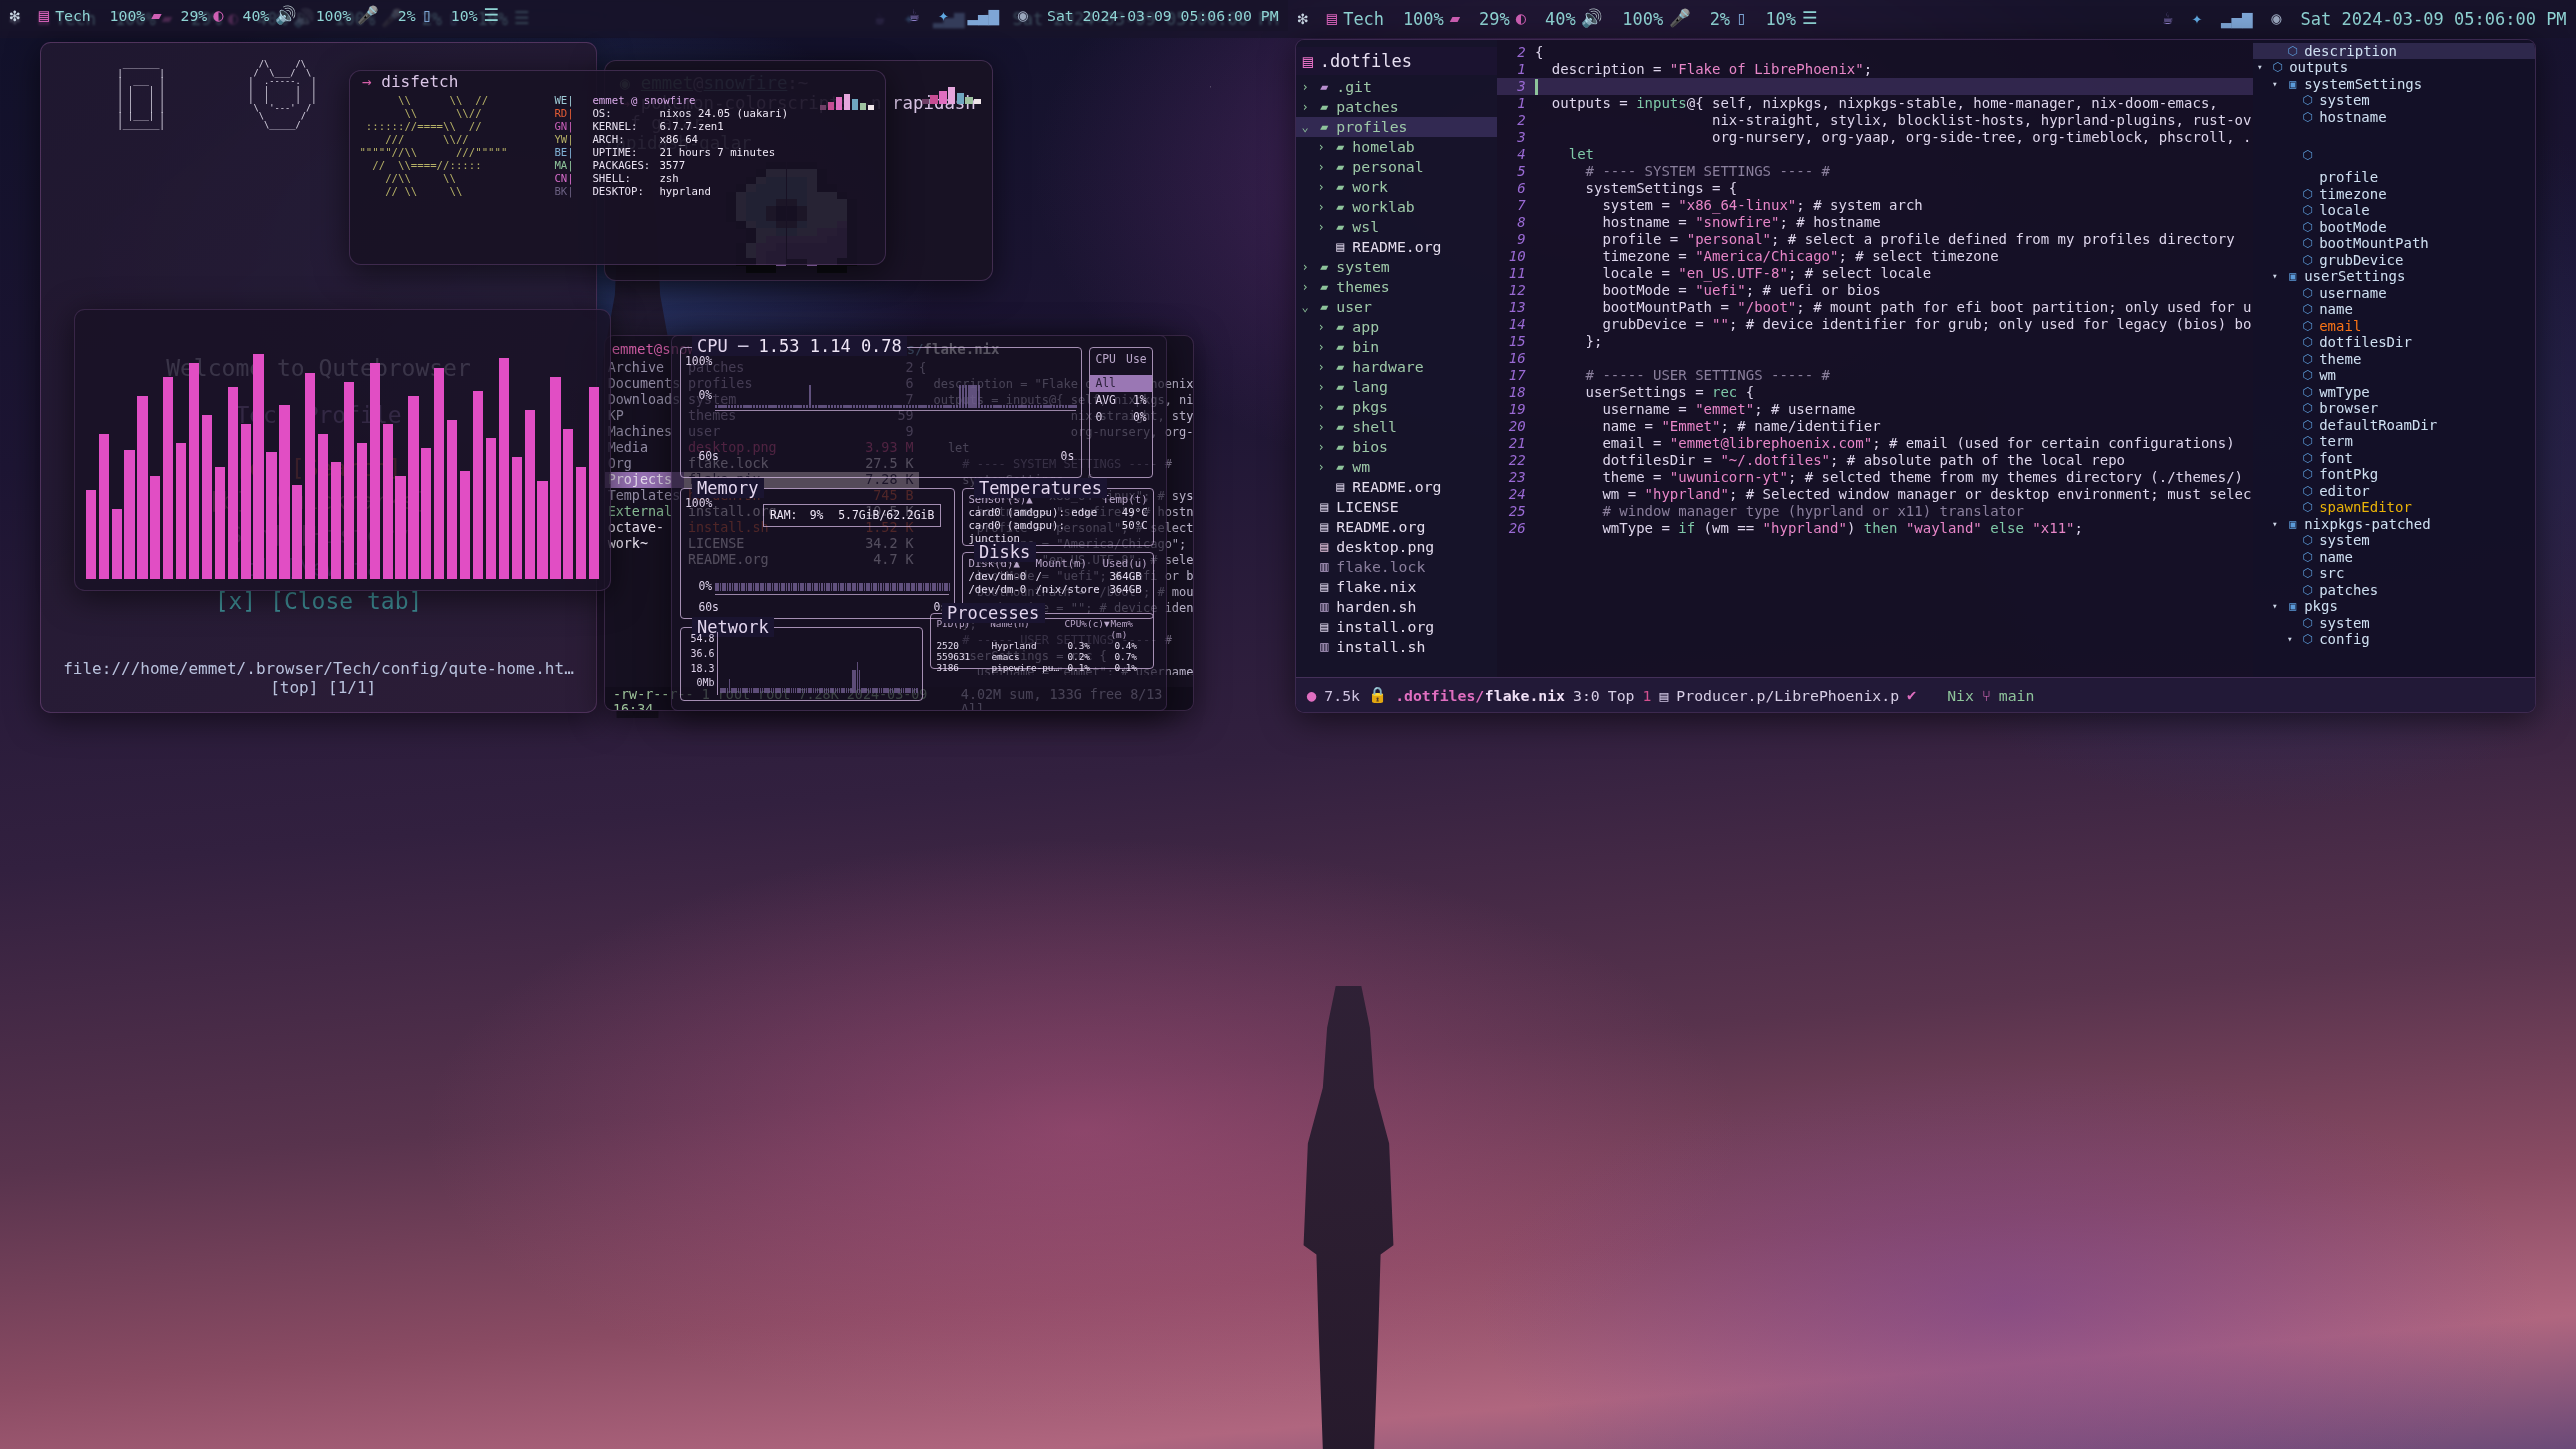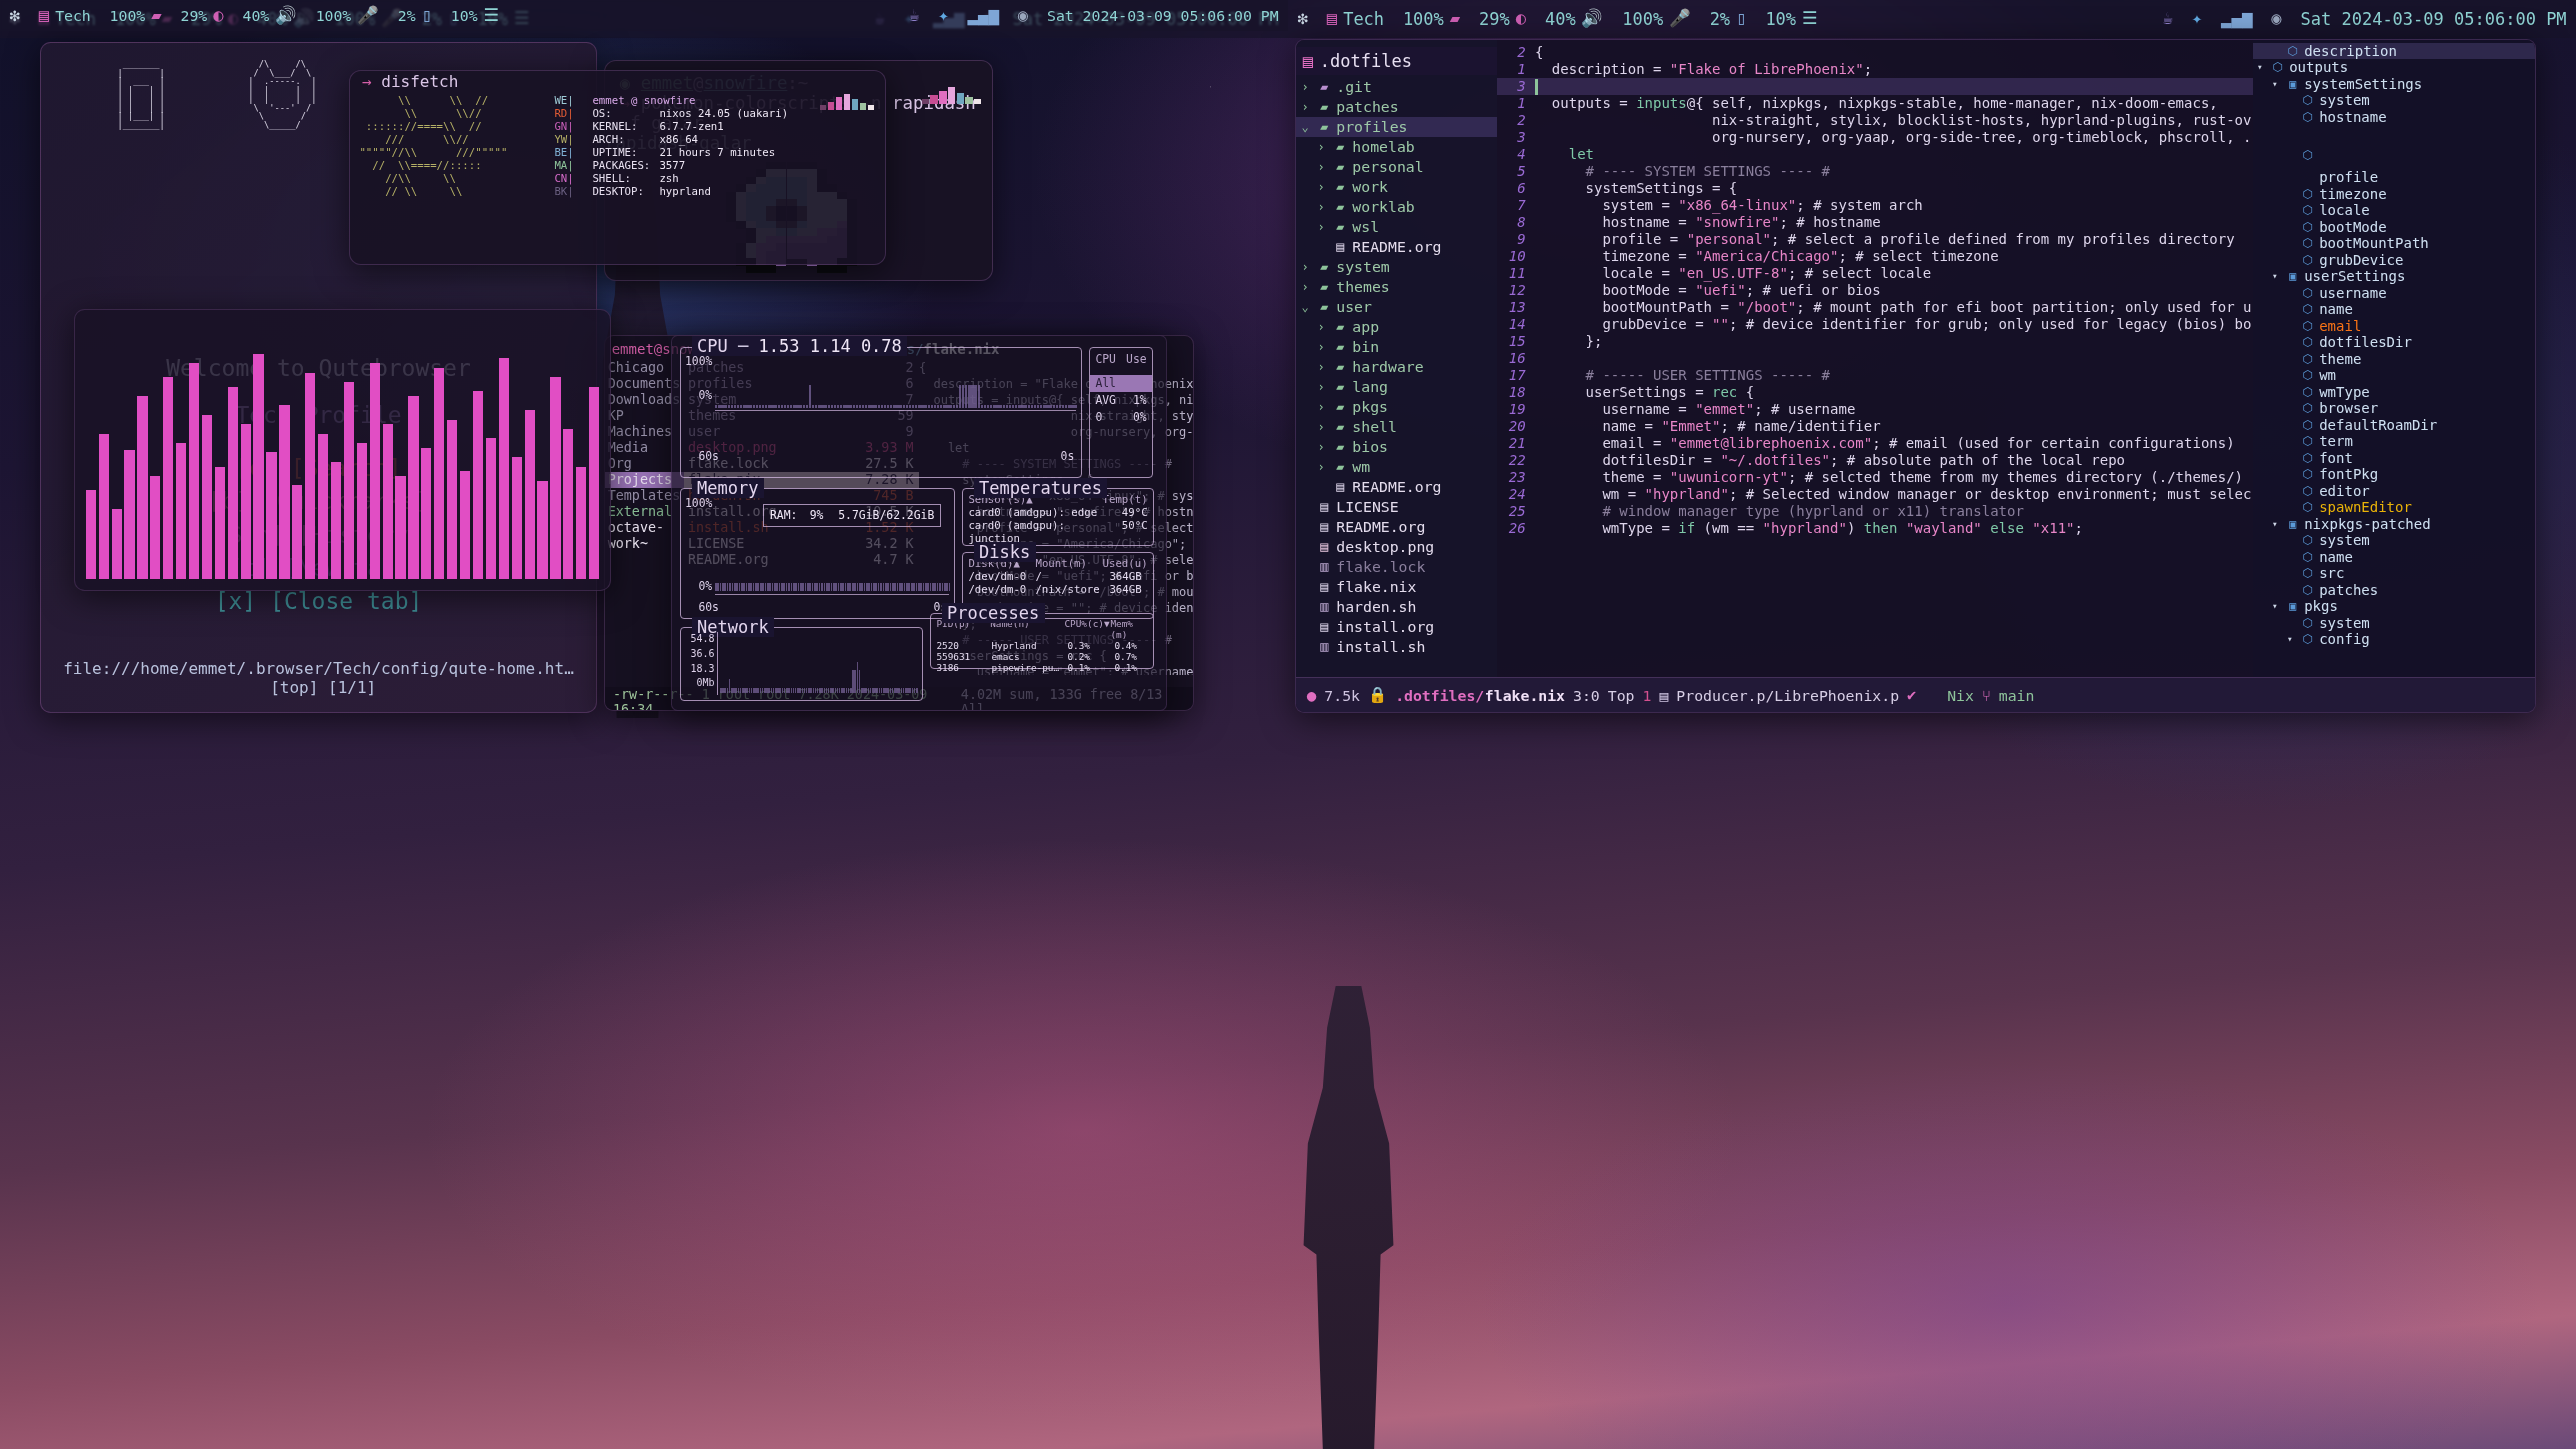--- a/index.html
+++ b/index.html
@@ -407,21 +407,21 @@
   </div>
 </div>
 
 <div class="win" id="rg">
   <div style="padding:5.4px 6.7px 0 6.7px;font-size:14px">
     <span style="color:#d45fa8">emmet@snowfire</span>
     <span style="color:#7fb8d6">/home/emmet/.dotfiles/</span><span style="color:#fff;font-weight:bold">flake.nix</span>
   </div>
   <div style="display:flex;margin-top:2.7px;height:315px">
     <div style="width:79px;font-size:13.4px;line-height:16px" id="rgLeft">
-        <div style="padding-left: 2.7px; color: rgb(154, 147, 173);">Chicago</div>
+        <div style="padding-left: 2.7px; color: rgb(154, 147, 173);">Archive</div>
         <div style="padding-left: 2.7px; color: rgb(154, 147, 173);">Documents</div>
         <div style="padding-left: 2.7px; color: rgb(154, 147, 173);">Downloads</div>
         <div style="padding-left: 2.7px; color: rgb(154, 147, 173);">KP</div>
         <div style="padding-left: 2.7px; color: rgb(154, 147, 173);">Machines</div>
         <div style="padding-left: 2.7px; color: rgb(154, 147, 173);">Media</div>
         <div style="padding-left: 2.7px; color: rgb(154, 147, 173);">Org</div>
         <div style="padding-left: 2.7px; color: rgb(232, 223, 240); background: rgb(154, 116, 184);">Projects</div>
         <div style="padding-left: 2.7px; color: rgb(154, 147, 173);">Templates</div>
         <div style="padding-left: 2.7px; color: rgb(142, 196, 155);">External</div>
         <div style="padding-left: 2.7px; color: rgb(239, 232, 245);">octave-work~</div>

